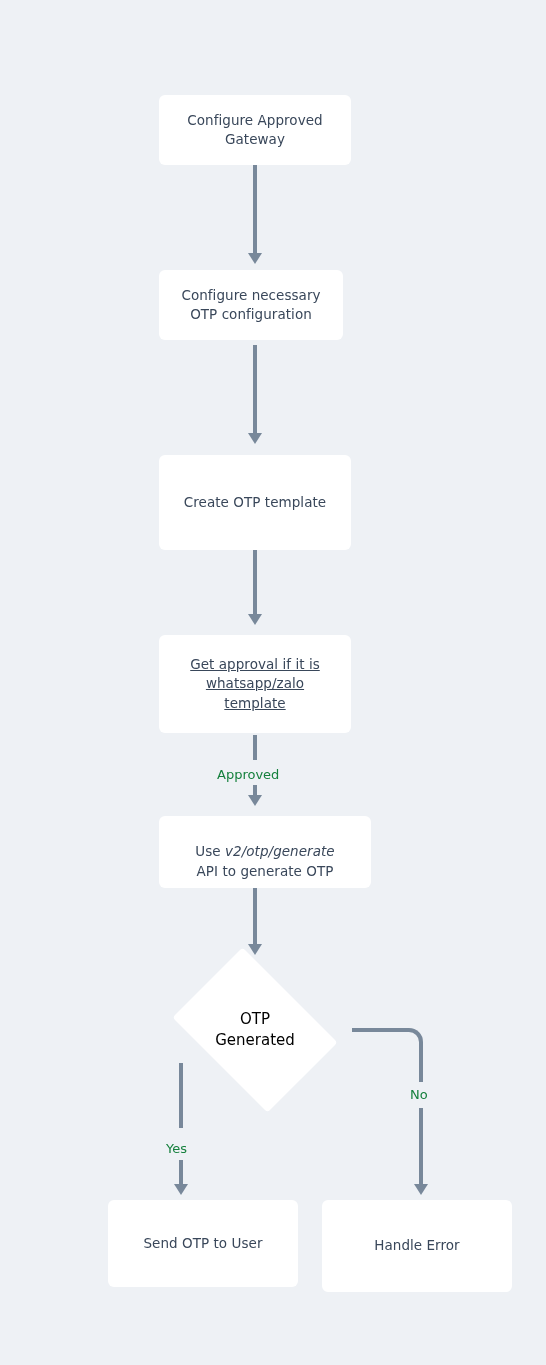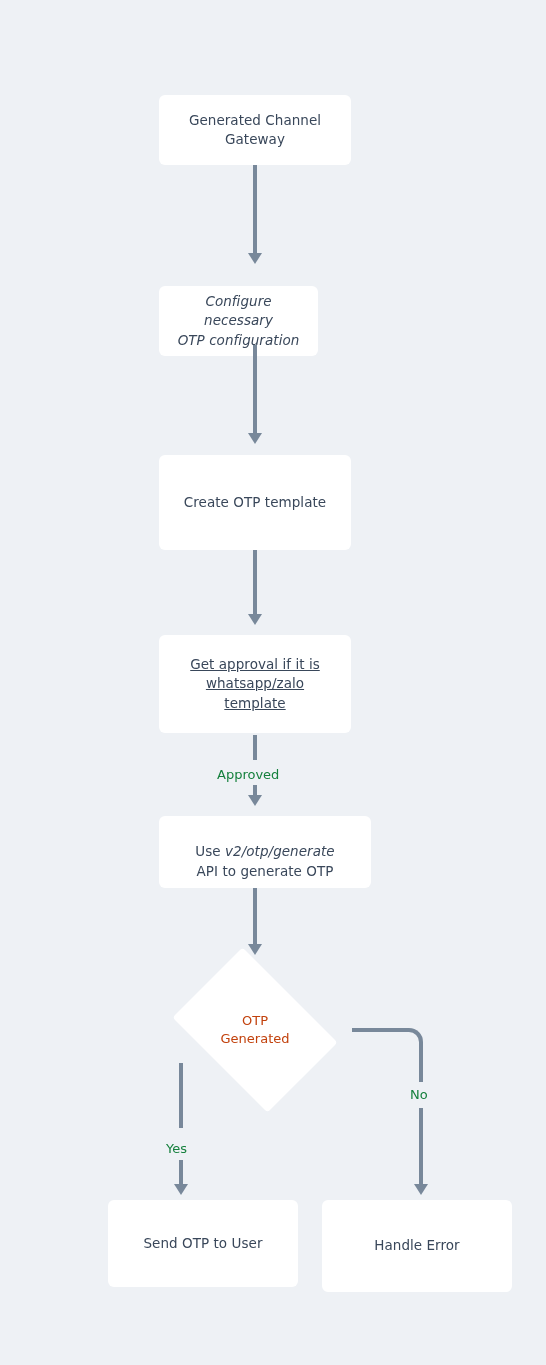--- a/index.html
+++ b/index.html
@@ -50,22 +50,22 @@
     width: 100%;
     height: 100%;
     background: #ffffff;
     transform: rotate(45deg) scale(0.7072);
     border-radius: 5px;
   }
   .decision .decision-label {
     position: relative;
     z-index: 2;
     text-align: center;
-    color: #c2410c;
-    font-size: 13px;
+    color: #000000;
+    font-size: 15px;
     line-height: 1.42;
     white-space: pre-line;
   }
   .conn {
     position: absolute;
     background: #78889a;
   }
   .conn-v { width: 4px; }
   .arrowhead {
     position: absolute;
@@ -91,28 +91,28 @@
     background: transparent;
   }
   em.api { font-style: italic; }
 </style>
 </head>
 <body>
 
 <div id="flow-root">
 
   <div class="node" style="left:159px; top:95px; width:192px; height:70px;">
-    <span class="node-text">Generated Channel
+    <span class="node-text">Configure Approved
 Gateway</span>
   </div>
 
   <div class="conn conn-v" style="left:253px; top:165px; width:4px; height:90px;"></div>
   <div class="arrowhead" style="left:248px; top:253px;"></div>
 
-  <div class="node" style="left:159px; top:286px; width:159px; height:70px;font-style:italic;">
+  <div class="node" style="left:159px; top:270px; width:184px; height:70px;">
     <span class="node-text">Configure necessary
 OTP configuration</span>
   </div>
 
   <div class="conn conn-v" style="left:253px; top:345px; width:4px; height:90px;"></div>
   <div class="arrowhead" style="left:248px; top:433px;"></div>
 
   <div class="node" style="left:159px; top:455px; width:192px; height:95px;">
     <span class="node-text">Create OTP template</span>
   </div>

